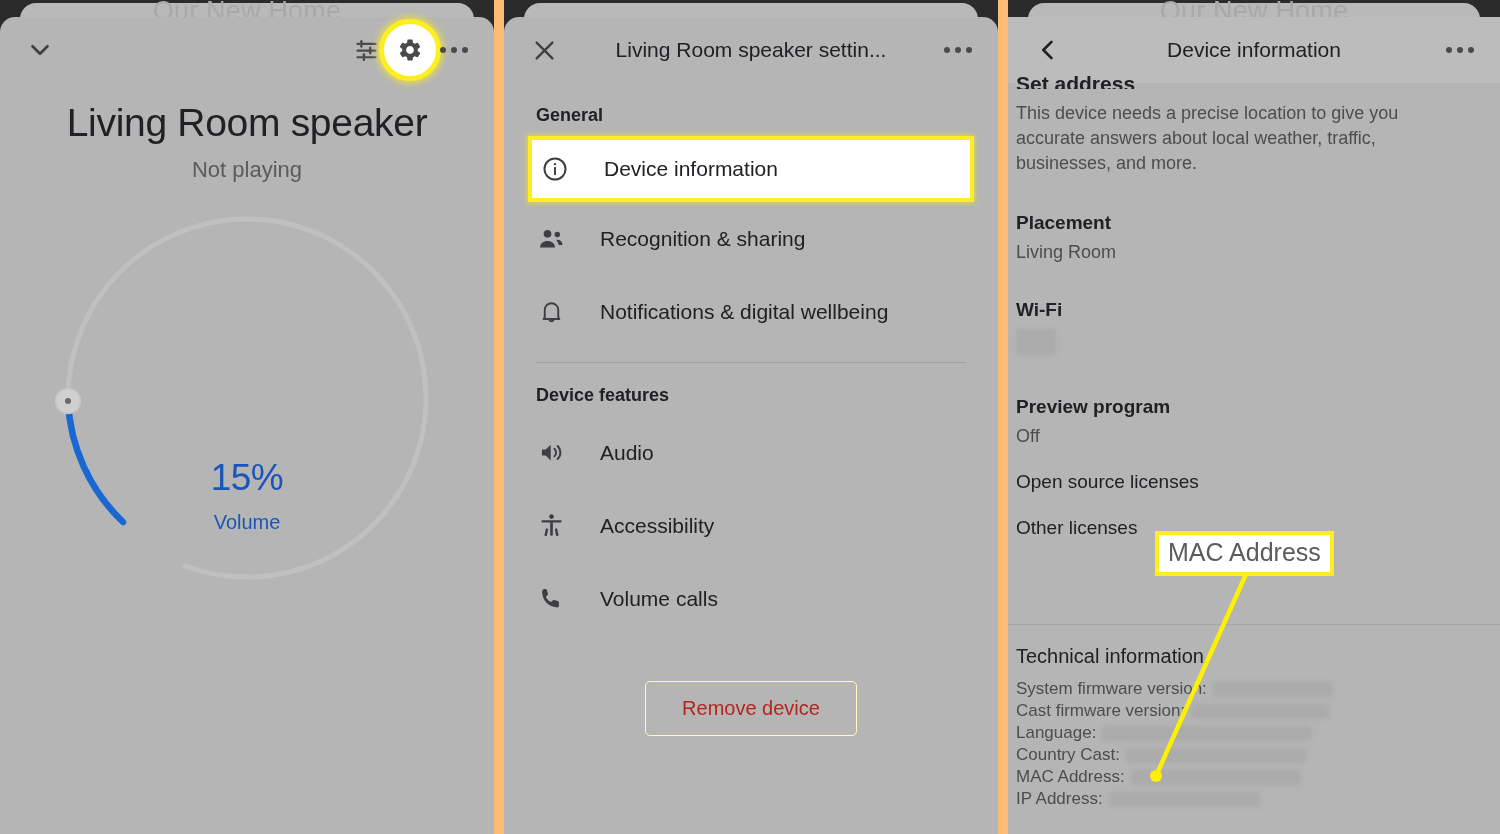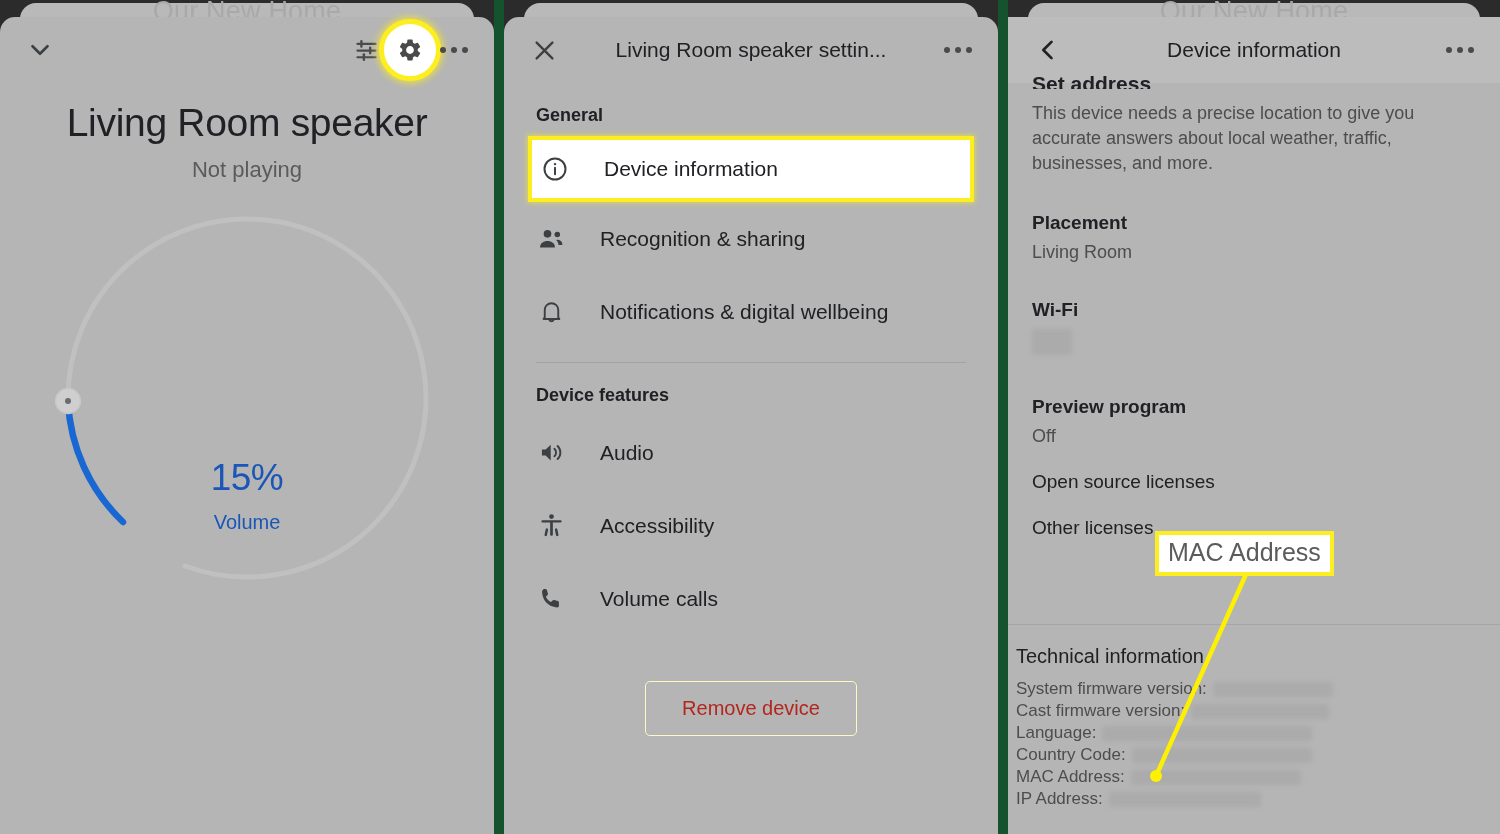--- a/index.html
+++ b/index.html
@@ -5,21 +5,21 @@
   * { box-sizing: border-box; margin: 0; padding: 0; }
   html, body {
     width: 1500px; height: 834px;
     background: #0a0a0a;
     font-family: "Liberation Sans", sans-serif;
     overflow: hidden;
   }
   .stage {
     position: relative;
     width: 1500px; height: 834px;
-    background: #14532d;
+    background: #fdba74;
   }
 
   
   .panel {
     position: absolute;
     top: 0;
     height: 834px;
     overflow: hidden;
     background: #2b2b2b;
   }
@@ -172,21 +172,21 @@
     font-size: 20px;
     color: #b3261e;
     background: transparent;
     border: 1px solid #fef9c3;
     border-radius: 5px;
     padding: 15px 36px;
     font-family: Liberation Sans, sans-serif;
   }
 
   
-  .p3-body { position: relative; padding: 0 24px; }
+  .p3-body { position: relative; padding: 0 8px; }
   .cut-title {
     font-size: 21px;
     font-weight: bold;
     color: #202124;
     margin-top: -11px;
     height: 17px;
     overflow: hidden;
   }
   .p3-desc {
     font-size: 18px;
@@ -469,21 +469,21 @@
           </div>
           <div class="tech-row">
             <span class="tk">Cast firmware version:</span>
             <span class="tv redact" style="width:138px;height:15px;"></span>
           </div>
           <div class="tech-row">
             <span class="tk">Language:</span>
             <span class="tv redact" style="width:210px;height:15px;"></span>
           </div>
           <div class="tech-row">
-            <span class="tk">Country Code:</span>
+            <span class="tk">Country Cast:</span>
             <span class="tv redact" style="width:180px;height:15px;"></span>
           </div>
           <div class="tech-row">
             <span class="tk">MAC Address:</span>
             <span class="tv redact" style="width:170px;height:15px;"></span>
           </div>
           <div class="tech-row">
             <span class="tk">IP Address:</span>
             <span class="tv redact" style="width:152px;height:15px;"></span>
           </div>

